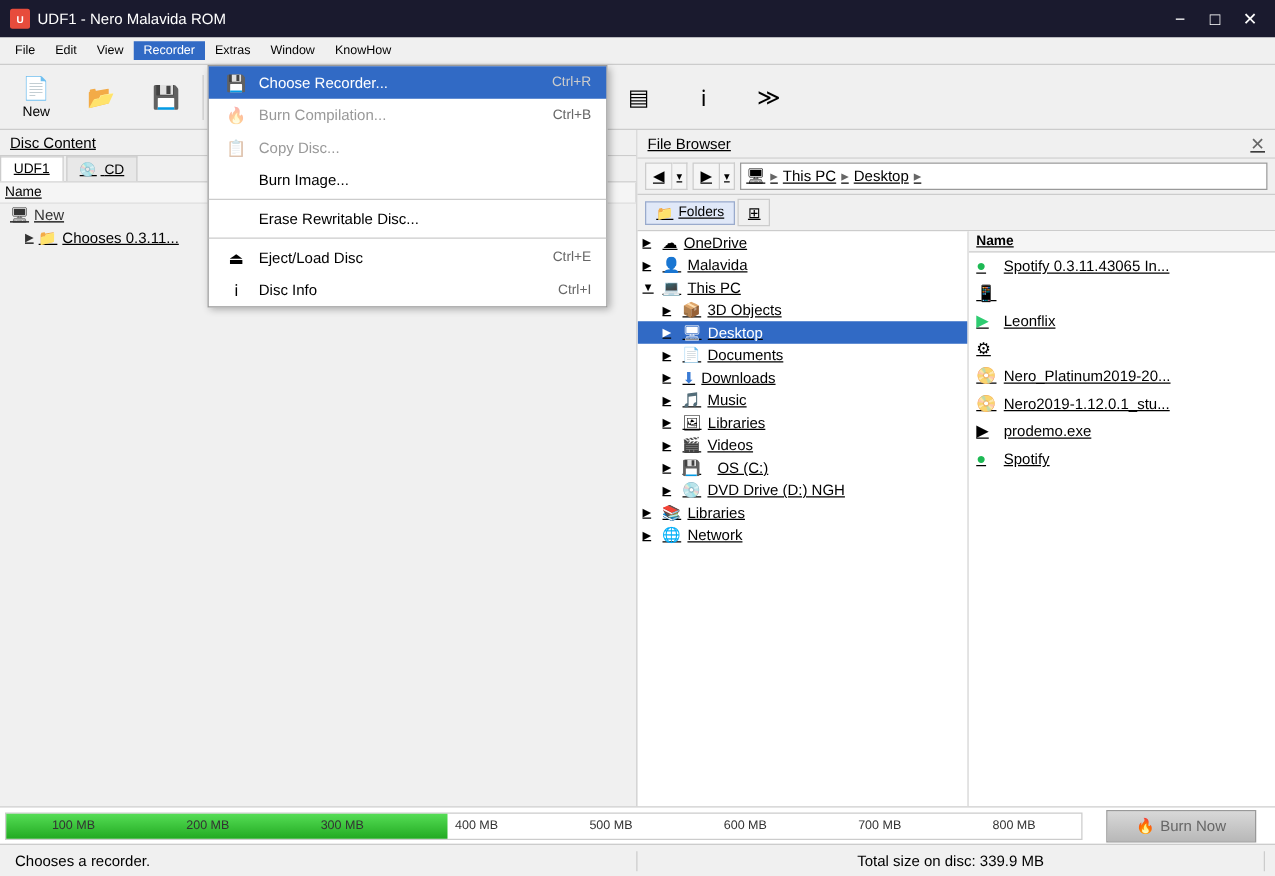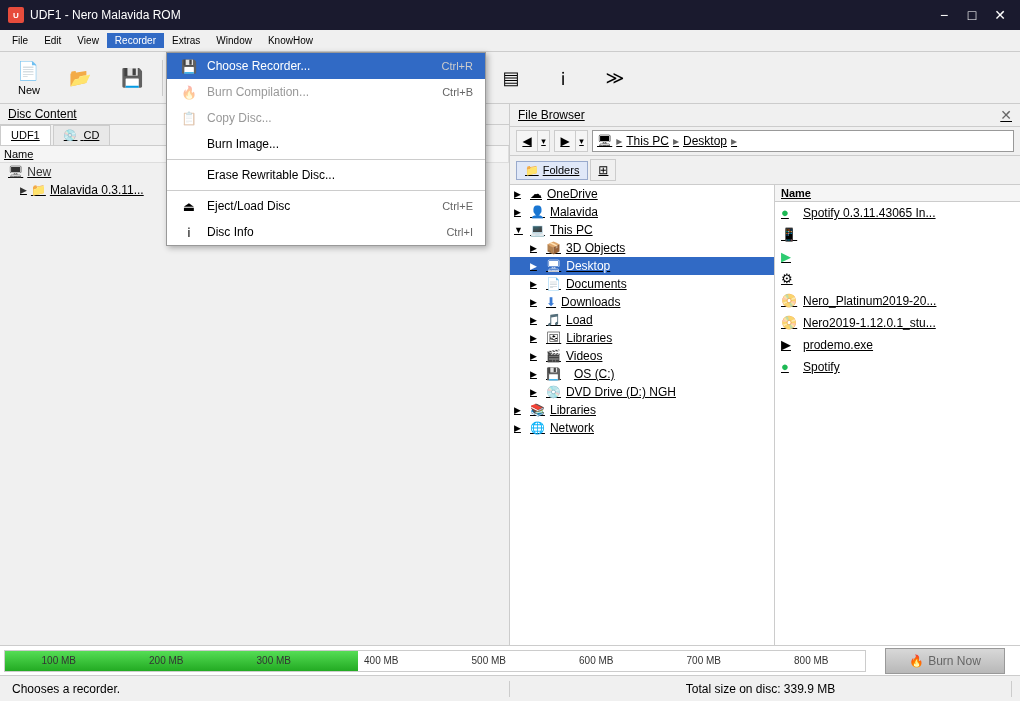--- a/index.html
+++ b/index.html
@@ -194,21 +194,21 @@
       </div>
 
       <div class="new-label">
         <span>🖥</span>
         <span class="new-indicator">New</span>
       </div>
 
       <div class="disc-item" style="padding-left:20px;">
         <span style="font-size:9px; color:#333;">▶</span>
         <span class="folder-icon">📁</span>
-        <span>Malavida 0.3.11...</span>
+        <span>Chooses 0.3.11...</span>
       </div>
     </div>
   </div>
 
   <div class="right-panel">
     <div class="file-browser-header">
       <span>File Browser</span>
       <span class="panel-close">✕</span>
     </div>
 
@@ -274,21 +274,21 @@
           <span style="margin-left:3px;">Documents</span>
         </div>
         <div class="tree-item" style="padding-left:20px;">
           <span style="display:inline-block; width:14px; font-size:9px;">▶</span>
           <span style="color:#3a7bd5;">⬇</span>
           <span style="margin-left:3px;">Downloads</span>
         </div>
         <div class="tree-item" style="padding-left:20px;">
           <span style="display:inline-block; width:14px; font-size:9px;">▶</span>
           <span>🎵</span>
-          <span style="margin-left:3px;">Load</span>
+          <span style="margin-left:3px;">Music</span>
         </div>
         <div class="tree-item" style="padding-left:20px;">
           <span style="display:inline-block; width:14px; font-size:9px;">▶</span>
           <span>🖼</span>
           <span style="margin-left:3px;">Libraries</span>
         </div>
         <div class="tree-item" style="padding-left:20px;">
           <span style="display:inline-block; width:14px; font-size:9px;">▶</span>
           <span>🎬</span>
           <span style="margin-left:3px;">Videos</span>
@@ -321,20 +321,21 @@
         </div>
         <div class="file-item">
           <span class="file-item-icon" style="color:#1db954;">●</span>
           <span class="file-item-name">Spotify 0.3.11.43065 In...</span>
         </div>
         <div class="file-item">
           <span class="file-item-icon">📱</span>
         </div>
         <div class="file-item">
           <span class="file-item-icon" style="color:#2ecc71;">▶</span>
+          <span class="file-item-name">Leonflix</span>
         </div>
         <div class="file-item">
           <span class="file-item-icon">⚙</span>
         </div>
         <div class="file-item">
           <span class="file-item-icon">📀</span>
           <span class="file-item-name">Nero_Platinum2019-20...</span>
         </div>
         <div class="file-item">
           <span class="file-item-icon">📀</span>

